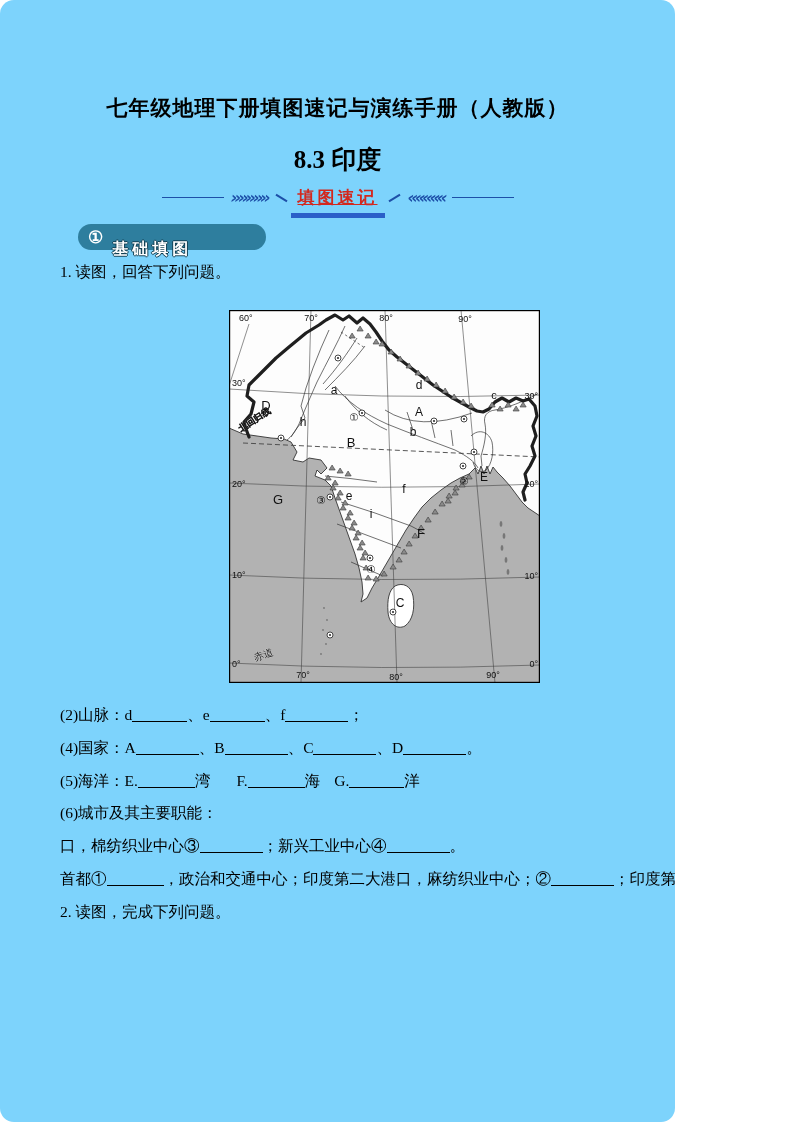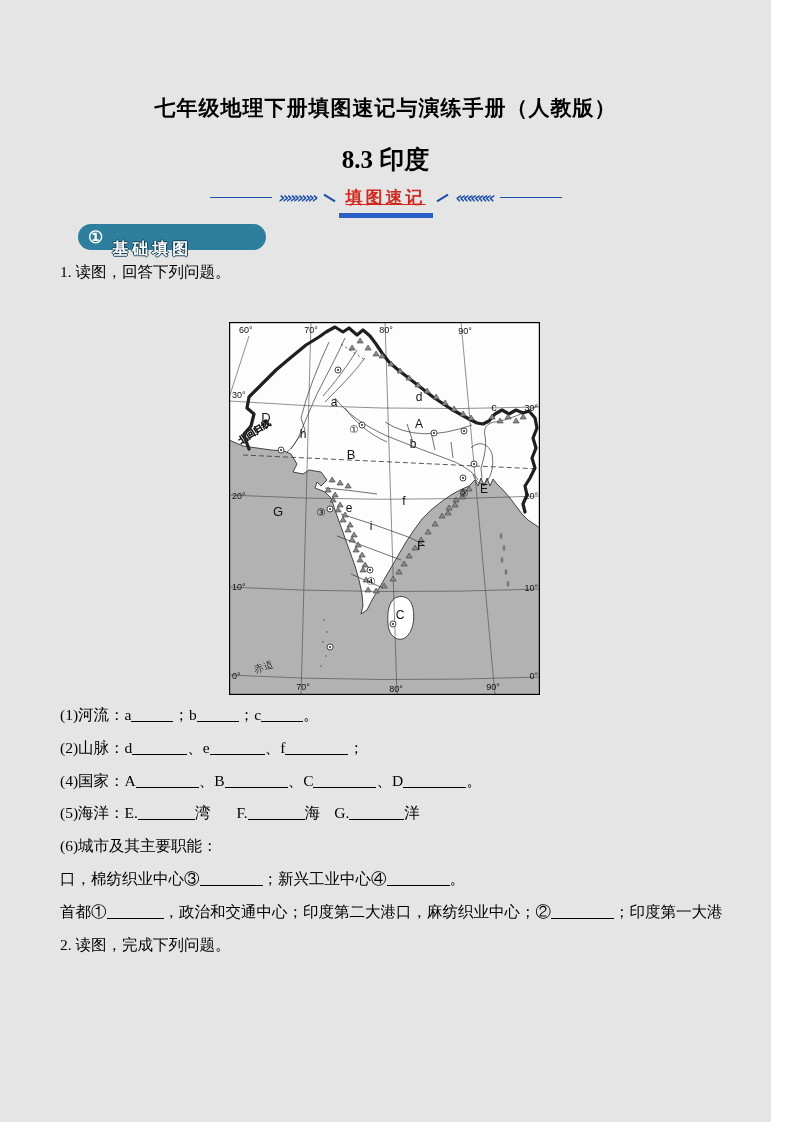--- a/index.html
+++ b/index.html
@@ -1,17 +1,17 @@
 <!DOCTYPE html>
 <html><head>
 <meta charset="utf-8">
 <style>
   html,body{margin:0;padding:0;background:#fff;}
-  .page{position:relative;width:771px;height:1122px;background:#e5e5e5;color:#000;
-        font-family:"Liberation Serif",serif;overflow:hidden;}
+  .page{position:relative;width:675px;height:1122px;background:#7dd3fc;color:#000;
+        font-family:"Liberation Serif",serif;overflow:hidden;border-radius:14px;}
   .title{position:absolute;top:94px;left:0;width:100%;text-align:center;
          font-size:21px;font-weight:bold;letter-spacing:1px;}
   .subtitle{position:absolute;top:143px;left:0;width:100%;text-align:center;
             font-size:25px;font-weight:bold;}
   .banner{position:absolute;top:186px;left:0;width:100%;display:flex;
           justify-content:center;align-items:center;gap:7px;}
   .hline{width:62px;height:1px;background:#1d4fa8;}
   .arrows{color:#1d4fa8;font-weight:bold;font-style:italic;font-size:16px;
           letter-spacing:-3px;font-family:"DejaVu Sans",sans-serif;line-height:1;}
   .tickl{width:13px;height:2px;background:#1d4fa8;transform:rotate(32deg);}
@@ -22,21 +22,21 @@
                 background:#2a5fc8;}
   .badge{position:absolute;top:224px;left:78px;height:26px;min-width:160px;
          background:#2e7e9e;border-radius:13px;display:flex;align-items:center;
          gap:9px;padding:0 18px 0 10px;}
   .badge-num{color:#fff;font-weight:bold;font-size:17px;line-height:1;
              font-family:"Liberation Sans",sans-serif;}
   .badge-label{color:#fff;font-weight:bold;font-size:16px;letter-spacing:4px;line-height:1;
        text-shadow:-1px 0 0 #123f52,1px 0 0 #123f52,0 -1px 0 #123f52,0 1px 0 #123f52;margin-top:24px;}
   .q{position:absolute;left:60px;font-size:15.5px;}
   .q1{top:262px;}
-  .map-wrap{position:absolute;top:310px;left:229px;width:311px;height:373px;margin-top:12px;}
+  .map-wrap{position:absolute;top:310px;left:229px;width:311px;height:373px;}
   svg text{font-family:"Liberation Sans",sans-serif;fill:#111;}
   .fills{position:absolute;top:699px;left:60px;width:695px;font-size:15.5px;}
   .fill-line{height:32.8px;line-height:32.8px;white-space:nowrap;}
   .bk{display:inline-block;border-bottom:1px solid #000;height:14px;
       vertical-align:-2px;}
   .bk-s{width:42px;}  .bk-m{width:55px;}  .bk-l{width:63px;}  .bk-e{width:57px;}
   .sp4{display:inline-block;width:26px;} .sp2{display:inline-block;width:14px;}
 </style>
 </head>
 <body>
@@ -256,23 +256,20 @@
       <text x="92" y="194" font-size="10.5">③</text>
       <text x="142" y="263" font-size="10.5">④</text>
     </g>
 
     <rect x="0.6" y="0.6" width="309.8" height="371.8" fill="none" stroke="#000" stroke-width="1.2"></rect>
   </svg>
   </div>
 
   <div class="fills">
     <div class="fill-line">
-      <span>(1)河流：a</span><span class="bk bk-s"></span><span>；b</span><span class="bk bk-s"></span><span>；c</span><span class="bk bk-s"></span><span>。</span>
-    </div>
-    <div class="fill-line">
       <span>(2)山脉：d</span><span class="bk bk-m"></span><span>、e</span><span class="bk bk-m"></span><span>、f</span><span class="bk bk-l"></span><span>；</span>
     </div>
     <div class="fill-line">
       <span>(4)国家：A</span><span class="bk bk-l"></span><span>、B</span><span class="bk bk-l"></span><span>、C</span><span class="bk bk-l"></span><span>、D</span><span class="bk bk-l"></span><span>。</span>
     </div>
     <div class="fill-line">
       <span>(5)海洋：E.</span><span class="bk bk-e"></span><span>湾</span><span class="sp4"></span><span>F.</span><span class="bk bk-e"></span><span>海</span><span class="sp2"></span><span>G.</span><span class="bk bk-m"></span><span>洋</span>
     </div>
     <div class="fill-line">
       <span>(6)城市及其主要职能：</span>

